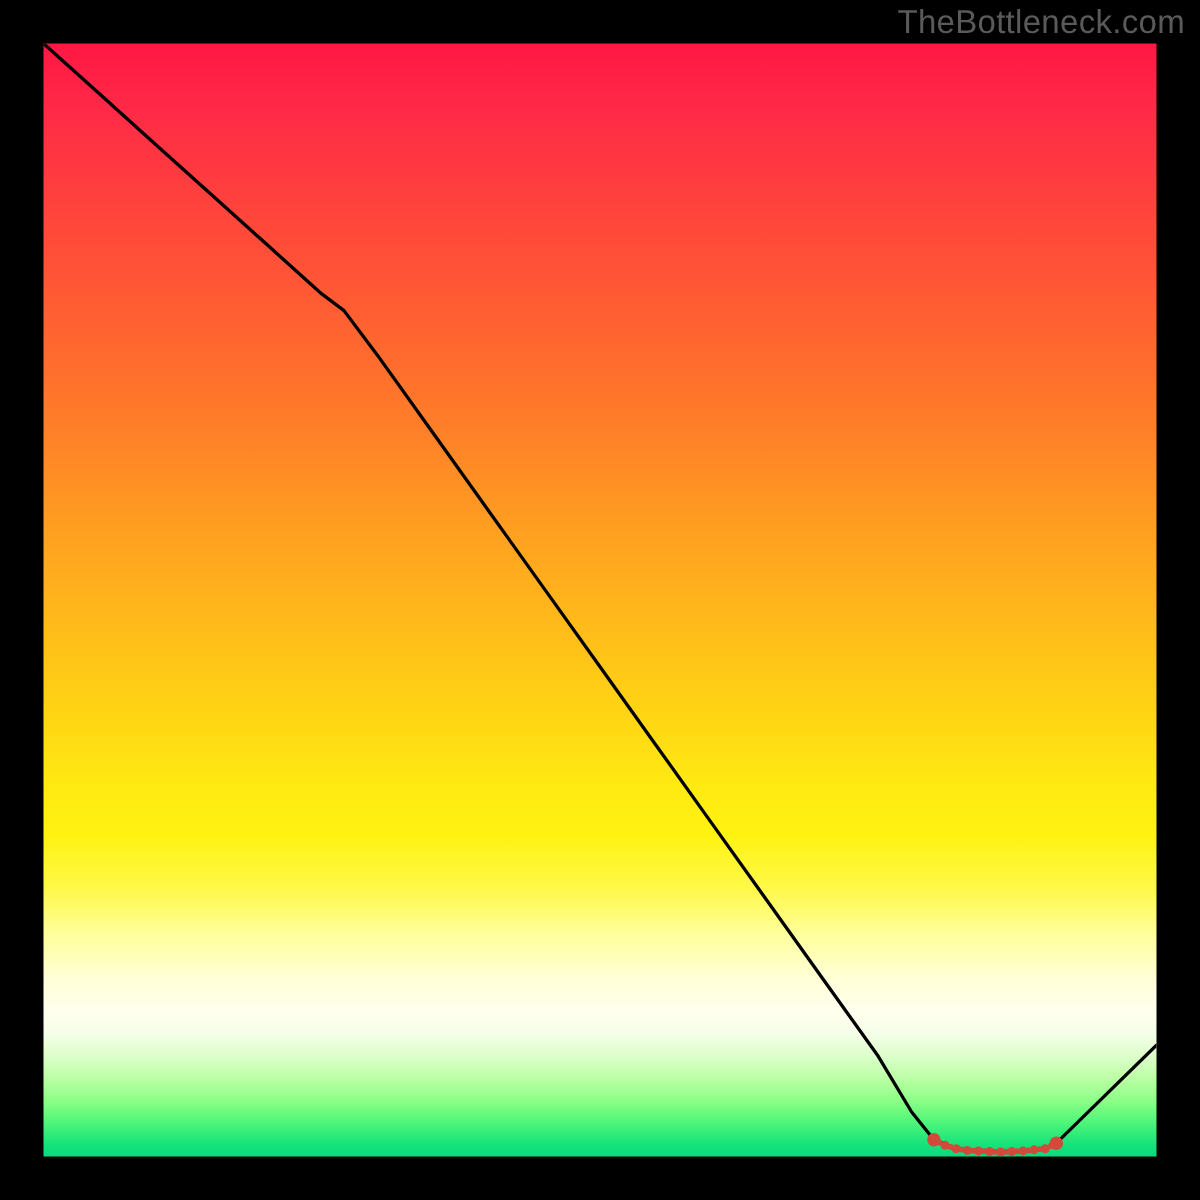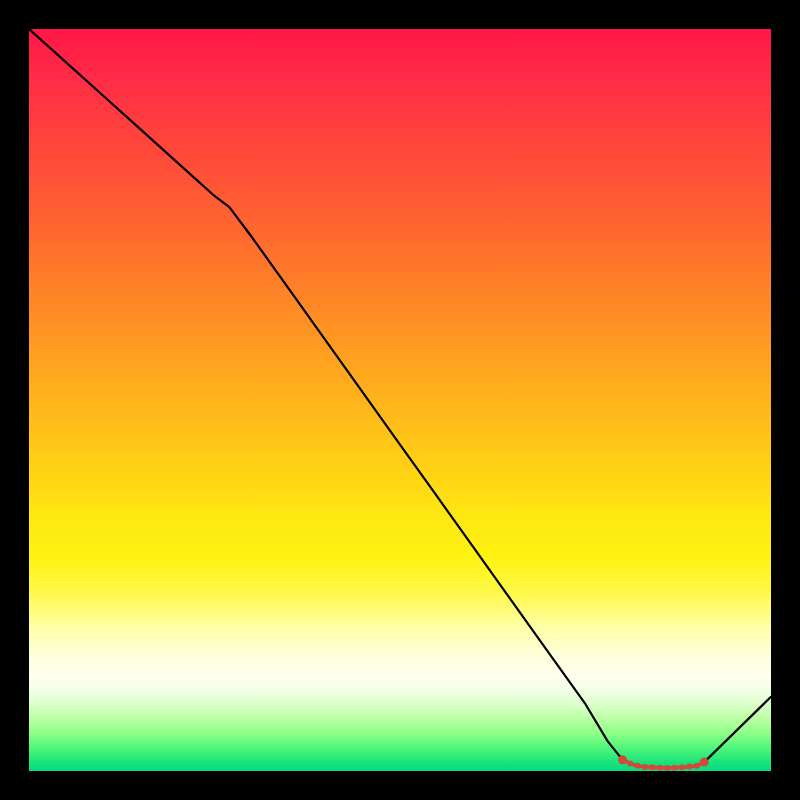--- a/index.html
+++ b/index.html
@@ -64,20 +64,21 @@
     left: 0;
     top: 0;
     width: 742px;
     height: 742px;
   }
 </style>
 </head>
 <body>
 
 <div class="frame">
+  <div class="watermark">TheBottleneck.com</div>
   <div class="plot">
     <svg class="curve" viewBox="0 0 742 742" preserveAspectRatio="none">
       <g>
         <path id="curve-path" d="M0.00 0.00 L37.10 33.39 L74.20 66.78 L111.30 100.17 L148.40 133.56 L185.50 166.95 L200.34 178.08 L222.60 207.76 L259.70 259.70 L296.80 311.64 L333.90 363.58 L371.00 415.52 L408.10 467.46 L445.20 519.40 L482.30 571.34 L519.40 623.28 L556.50 675.22 L578.76 712.32 L593.60 730.87 L608.44 736.81 L623.28 738.29 L638.12 739.03 L652.96 738.29 L667.80 736.81 L675.22 733.10 L742.00 667.80" fill="none" stroke="#000000" stroke-width="2.2" stroke-linejoin="round" stroke-linecap="round"></path>
       </g>
       <g id="marker-group">
           <circle cx="593.60" cy="730.87" r="4.5" fill="#d24a3a"></circle>
           <circle cx="597.31" cy="732.73" r="2" fill="#d24a3a"></circle>
           <circle cx="601.02" cy="734.58" r="3" fill="#d24a3a"></circle>
           <circle cx="604.73" cy="735.69" r="2" fill="#d24a3a"></circle>

